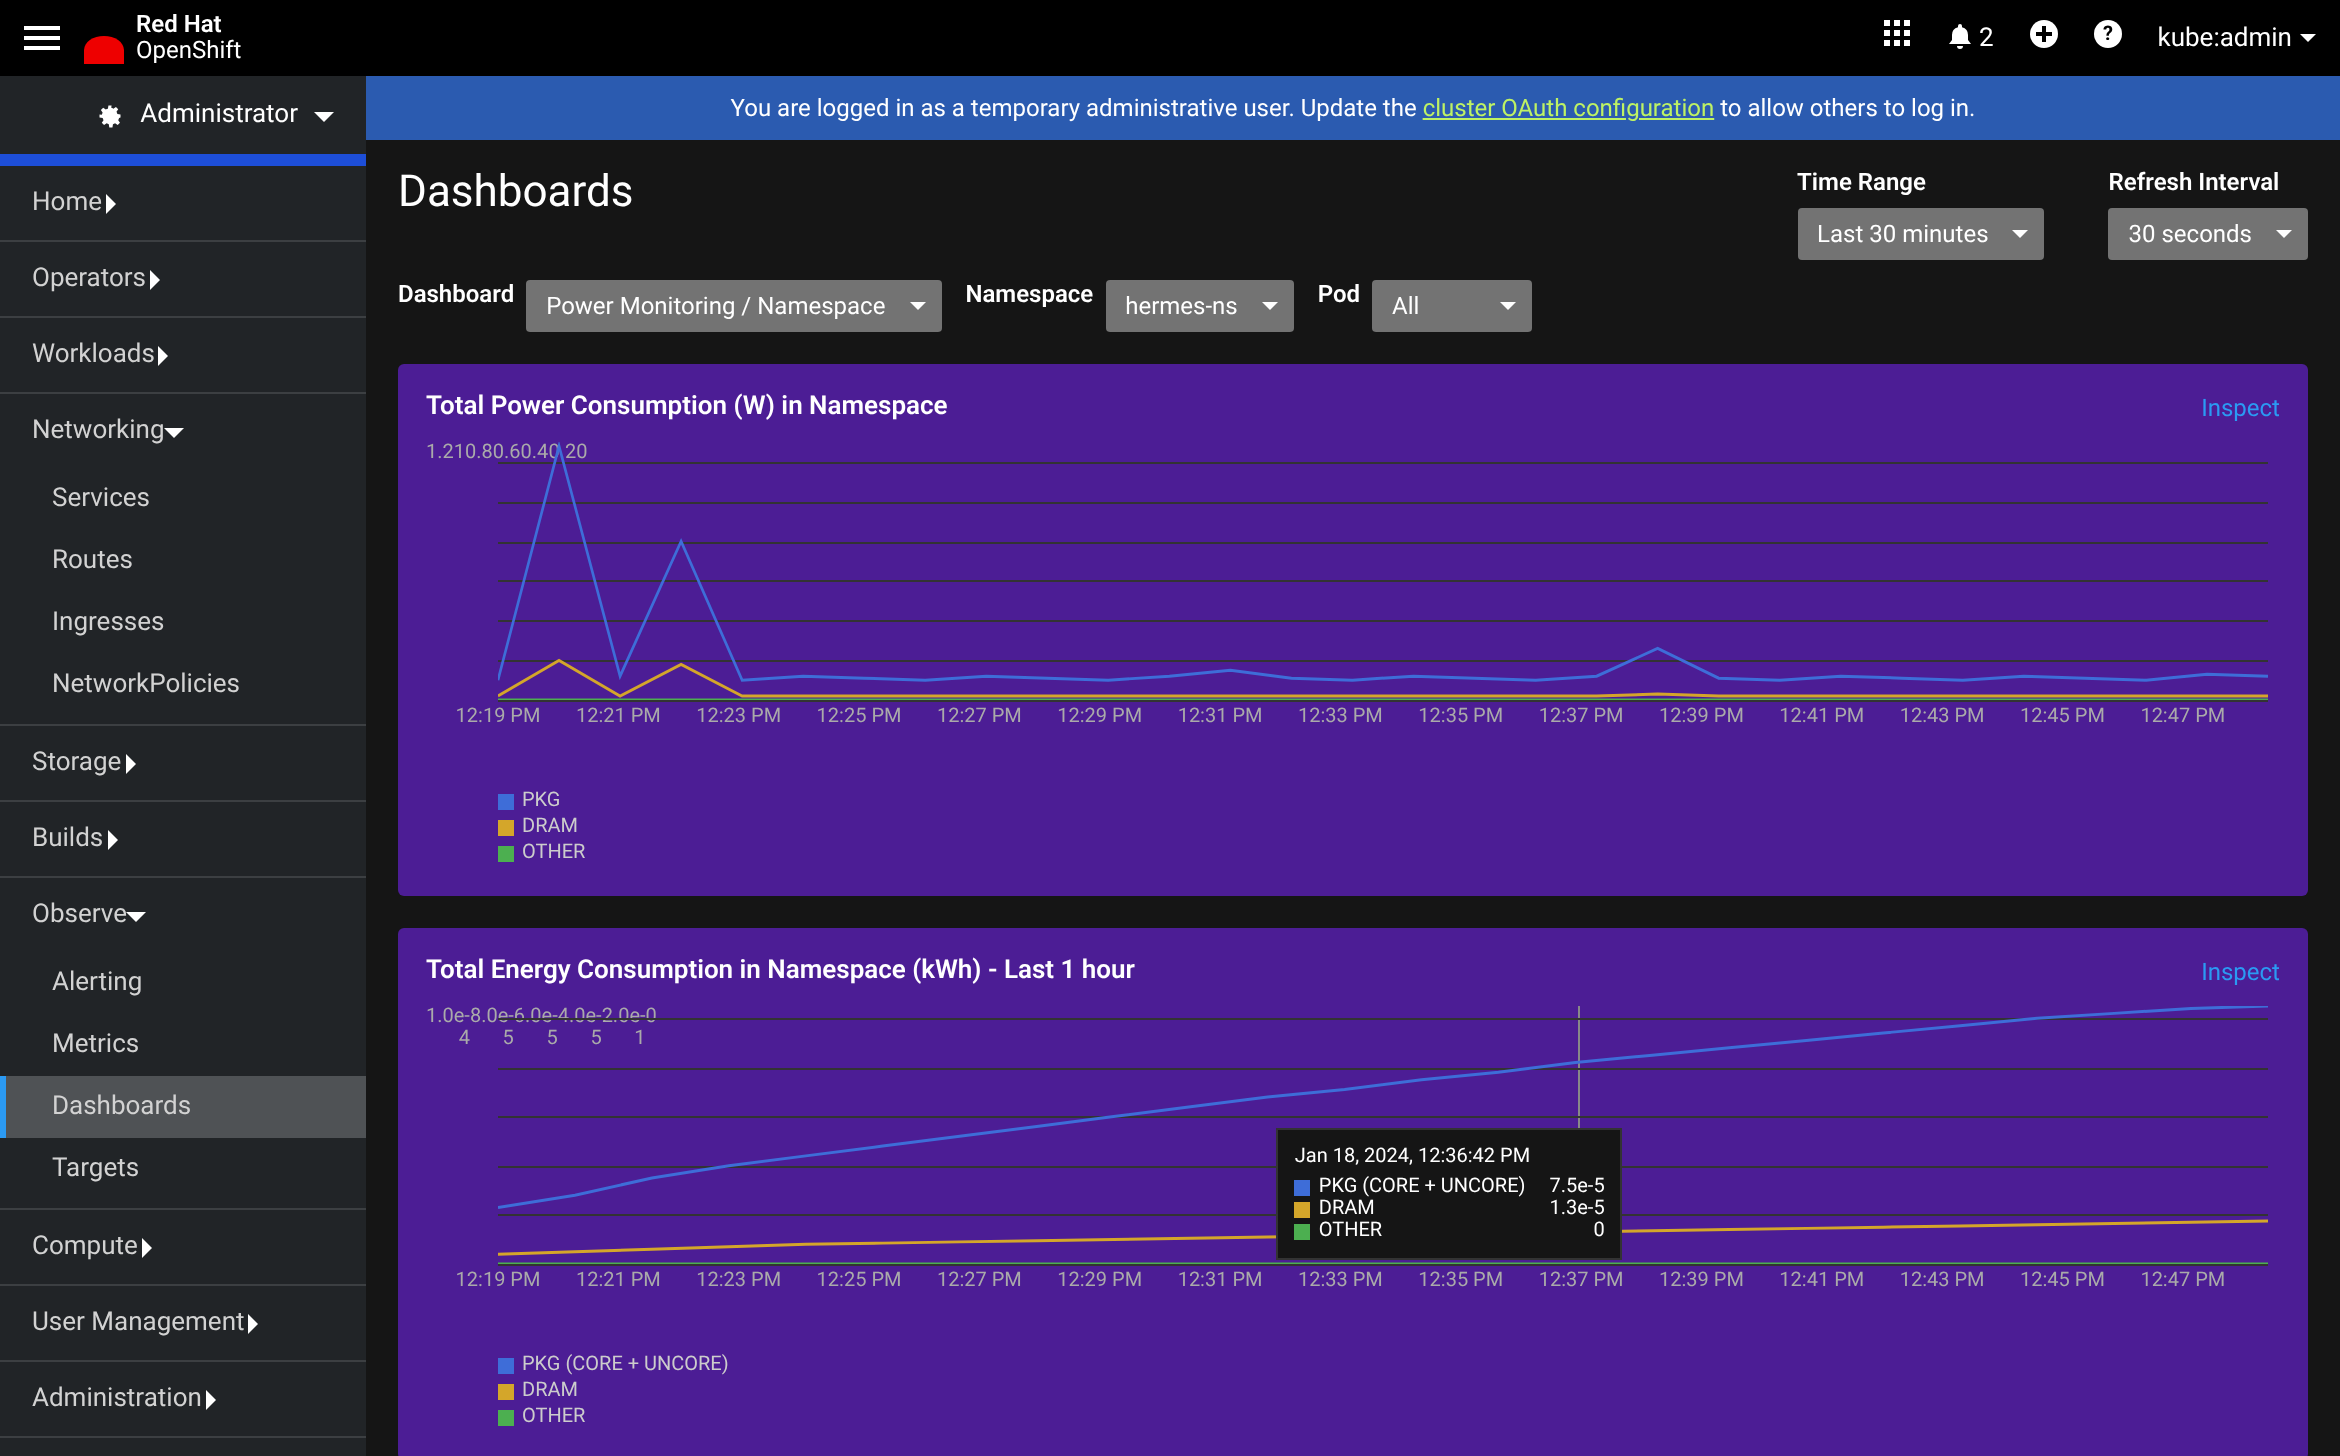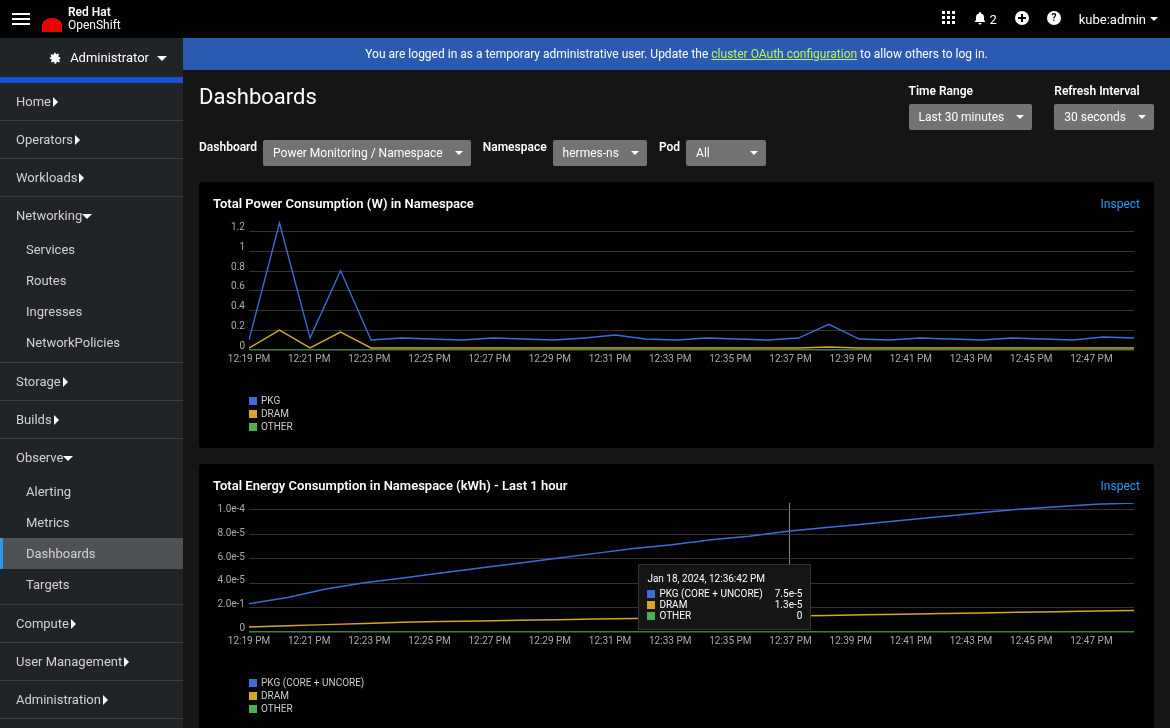--- a/index.html
+++ b/index.html
@@ -23,35 +23,35 @@
 .sidebar-subitem{padding:8px 16px 8px 26px;cursor:pointer;font-size:13px;color:#d2d2d2}
 .sidebar-subitem.active{background:#4f5255;border-left:3px solid #2b9af3;padding-left:23px}
 .persp{display:flex;align-items:center;gap:8px;padding:12px 16px;border-bottom:6px solid #1d4ed8;justify-content:flex-end;cursor:pointer}
 .persp-left{display:flex;align-items:center;gap:8px}
 .gear-icon{width:14px;height:14px}
 .main{flex:1;overflow-y:auto;background:#151515}
 .banner{background:#2b5bb0;color:#fff;padding:9px 12px;text-align:center;font-size:12px}
 .banner a{color:#bef264;text-decoration:underline}
 .page-header{display:flex;justify-content:space-between;align-items:flex-start;padding:14px 16px 10px}
 .page-title{font-size:22px;font-weight:400}
-.header-controls{display:flex;gap:22px}
+.header-controls{display:flex;gap:32px}
 .ctrl-group{display:flex;flex-direction:column;gap:6px}
 .ctrl-label{font-size:12px;font-weight:600}
 .dropdown{background:#737373;border:none;color:#fff;padding:6px 28px 6px 10px;font-size:12px;border-radius:2px;position:relative;cursor:pointer;display:flex;align-items:flex-start;min-width:80px}
 .dropdown::after{content:"";position:absolute;right:8px;top:50%;transform:translateY(-50%);border-left:4px solid transparent;border-right:4px solid transparent;border-top:4px solid #fff}
 .filters{display:flex;gap:12px;padding:0 16px 16px}
 .filter-group{display:flex;flex-direction:row;gap:6px}
 .filter-label{font-size:12px;font-weight:600}
-.panel{background:#000000;margin:0 16px 16px;border-radius:3px;padding:14px}
+.panel{background:#4c1d95;margin:0 16px 16px;border-radius:3px;padding:14px}
 .panel-header{display:flex;justify-content:space-between;align-items:center;margin-bottom:10px}
 .panel-title{font-size:13px;font-weight:600}
 .inspect{color:#2b9af3;font-size:12px;cursor:pointer}
 .chart{position:relative;height:150px;margin-left:36px;margin-right:6px}
 .chart2{height:150px}
-.y-axis{position:absolute;left:-36px;top:0;bottom:20px;width:32px;display:flex;flex-direction:column;justify-content:space-between;text-align:right;font-size:10px;color:#aaa}
+.y-axis{position:absolute;left:-36px;top:0;bottom:20px;width:32px;display:flex;flex-direction:row;justify-content:space-between;text-align:right;font-size:10px;color:#aaa}
 .plot-area{position:absolute;left:0;right:0;top:0;bottom:20px;border-bottom:1px solid #444}
 .gridline{position:absolute;left:0;right:0;height:1px;background:#333}
 .x-axis{position:absolute;left:0;right:0;bottom:0;height:18px;display:flex;justify-content:space-between;font-size:10px;color:#aaa}
 .x-axis span{transform:translateX(-50%)}
 .legend{margin-top:24px;margin-left:36px;font-size:10px;color:#ccc}
 .legend-item{display:flex;align-items:center;gap:4px;margin-bottom:2px}
 .legend-sq{width:8px;height:8px}
 svg.line-chart{width:100%;height:100%;position:absolute;left:0;top:0}
 .tooltip{position:absolute;background:#151515;border:1px solid #333;padding:8px;font-size:10px;z-index:10;min-width:140px}
 .tooltip-row{display:flex;justify-content:space-between;gap:12px;align-items:center}

